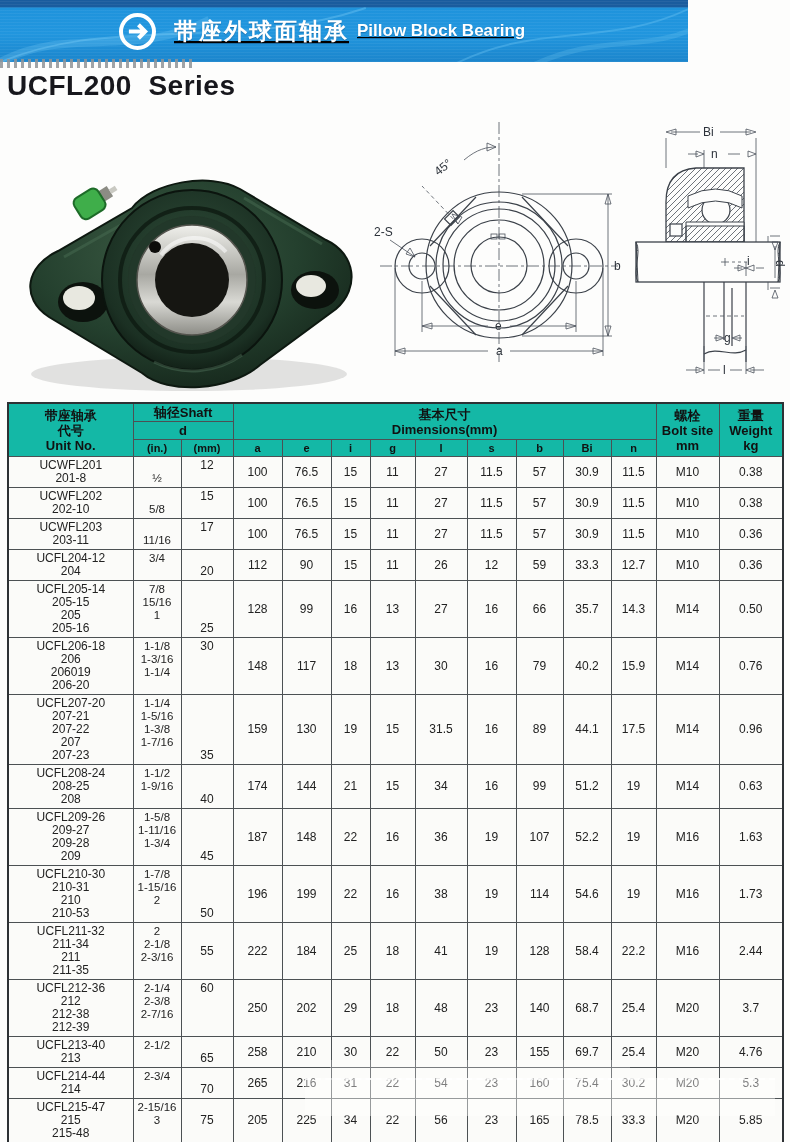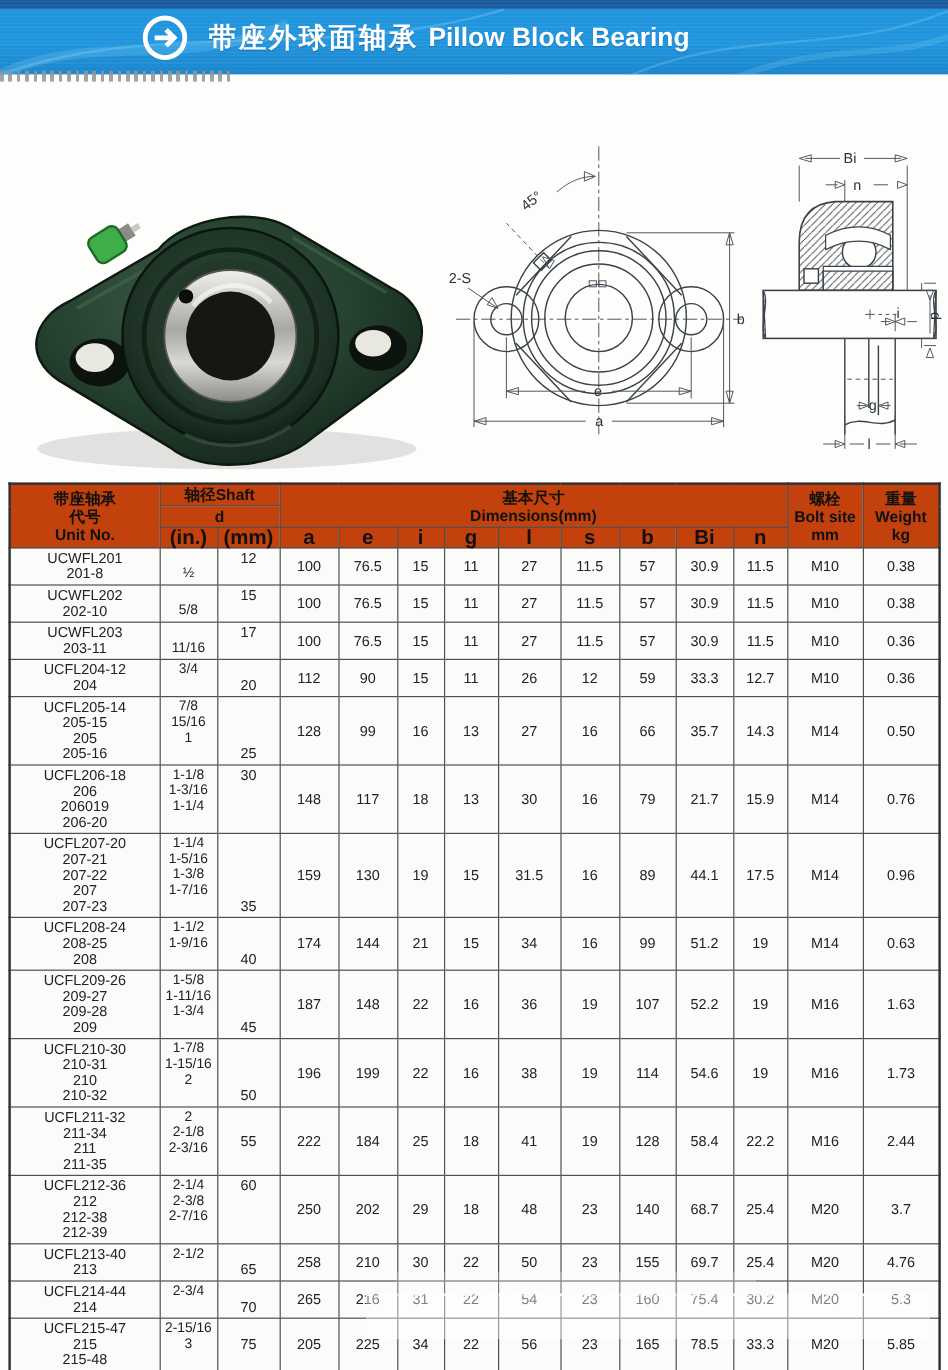--- a/index.html
+++ b/index.html
@@ -1,32 +1,32 @@
 <!DOCTYPE html>
 <html><head>
 <meta charset="utf-8">
 <style>
   * { margin:0; padding:0; box-sizing:border-box; }
   html,body { background:#e8e8e8; }
   body { font-family:"Liberation Sans", sans-serif; }
   .page { position:relative; width:790px; height:1142px; background:#fdfdfc; overflow:hidden; margin:0 auto; }
 
   
-  .banner { position:absolute; top:0; left:0; width:790px; height:62px;
+  .banner { position:absolute; top:0; left:0; width:688px; height:62px;
             background:linear-gradient(180deg,#1a5c9e 0%,#1a5c9e 11%,#1f93dc 13%,#2196de 55%,#1b85cc 100%);
-            display:flex; align-items:center; }
+            display:flex; align-items:center;text-decoration:underline; }
   .banner::before { content:""; position:absolute; inset:0;
             background:repeating-linear-gradient(0deg, rgba(255,255,255,0.05) 0 1px, transparent 1px 3px); }
   .banner-swirls { position:absolute; inset:0; width:100%; height:100%; }
   .banner-icon { position:relative; margin-left:119px; width:37px; height:37px; border:4px solid #fff;
             border-radius:50%; display:flex; align-items:center; justify-content:center; flex:0 0 auto; }
   .banner-icon svg { width:23px; height:23px; }
   .banner-title-zh { position:relative; color:#fff; font-size:23px; font-weight:bold; margin-left:18px;
             letter-spacing:2px; text-shadow:0 1px 1px rgba(0,40,80,.35); }
-  .banner-title-en { position:relative; color:#fff; font-size:22px; margin-left:8px; font-weight:bold;
+  .banner-title-en { position:relative; color:#fff; font-size:17px; margin-left:8px; font-weight:bold;
             text-shadow:0 1px 1px rgba(0,40,80,.3); }
   .perforation { position:absolute; top:59px; left:0; width:193px; height:9px;
             background:repeating-linear-gradient(90deg,#8f9498 0 3px, transparent 3px 7px);
             opacity:.85; }
   .series-title { position:absolute; top:70px; left:7px; font-size:28px; font-weight:bold;
             color:#17171c; white-space:pre; letter-spacing:.5px; }
 
   
   .figures { position:absolute; top:108px; left:0; width:790px; height:292px; }
   .fig-photo   { position:absolute; left:4px;  top:4px;  width:366px; height:288px; }
@@ -34,23 +34,23 @@
   .fig-section { position:absolute; left:628px; top:2px; width:160px; height:272px; }
   .draw { stroke:#3c424a; fill:none; stroke-width:1.2; }
   .thin { stroke:#4a505a; fill:none; stroke-width:.8; }
   .dimtext { font-size:12px; fill:#2c323a; font-family:"Liberation Sans",sans-serif; }
 
   
   table.spec { position:absolute; top:402px; left:7px; width:776px; border-collapse:collapse;
             table-layout:fixed; background:#fbfbf9; }
   table.spec th, table.spec td { border:1px solid #4c5154; }
   table.spec { border:2px solid #2d3134; }
-  thead th { background:#c2410c; font-size:13px; line-height:15px; color:#111;
+  thead th { background:#14b8a6; font-size:13px; line-height:15px; color:#111;
             white-space:pre-line; font-weight:bold; padding:1px 0; }
-  thead th.small { font-size:17px; line-height:14px; }
+  thead th.small { font-size:11px; line-height:14px; }
   tbody td { font-size:12px; line-height:13px; text-align:center; vertical-align:middle;
             color:#222; padding:2px 1px; }
   td.c-unit { white-space:pre-line; font-size:12px; }
   td.c-in   { white-space:pre-line; font-size:11.5px; }
   .va-t { vertical-align:top; } .va-m { vertical-align:middle; } .va-b { vertical-align:bottom; }
 
   .watermark { position:absolute; left:305px; top:1078px; width:470px; height:38px;
             background:rgba(255,255,255,.42); pointer-events:none;
             border-top:2px dashed rgba(255,255,255,.8); }
   .watermark2 { position:absolute; left:330px; top:1060px; width:300px; height:20px;
@@ -71,20 +71,21 @@
     <div class="banner-icon">
       <svg viewBox="0 0 24 24">
           <path d="M3 12 H19 M13 5 L20 12 L13 19" stroke="#ffffff" stroke-width="4.2" fill="none" stroke-linecap="butt"></path>
         </svg>
     </div>
     <span class="banner-title-zh">带座外球面轴承</span>
     <span class="banner-title-en">Pillow Block Bearing</span>
   </div>
   <div class="perforation"></div>
 
+  <h1 class="series-title">UCFL200  Series</h1>
 
   <div class="figures">
 
     <svg class="fig-photo" viewBox="0 0 366 288">
       <defs>
         <radialGradient id="gBody" cx="42%" cy="35%" r="75%">
           <stop offset="0%" stop-color="#3b5a43"></stop>
             <stop offset="55%" stop-color="#24402e"></stop>
             <stop offset="100%" stop-color="#132218"></stop>
         </radialGradient>
@@ -382,21 +383,21 @@
 1-3/16
 1-1/4</td>
           <td class="c-mm va-t">30</td>
           <td class="c-dim">148</td>
           <td class="c-dim">117</td>
           <td class="c-dim">18</td>
           <td class="c-dim">13</td>
           <td class="c-dim">30</td>
           <td class="c-dim">16</td>
           <td class="c-dim">79</td>
-          <td class="c-dim">21.7</td>
+          <td class="c-dim">40.2</td>
           <td class="c-dim">15.9</td>
           <td class="c-bolt">M14</td>
           <td class="c-weight">0.76</td>
         </tr>
         <tr>
           <td class="c-unit">UCFL207-20
 207-21
 207-22
 207
 207-23</td>
@@ -454,21 +455,21 @@
           <td class="c-dim">107</td>
           <td class="c-dim">52.2</td>
           <td class="c-dim">19</td>
           <td class="c-bolt">M16</td>
           <td class="c-weight">1.63</td>
         </tr>
         <tr>
           <td class="c-unit">UCFL210-30
 210-31
 210
-210-32</td>
+210-53</td>
           <td class="c-in va-t">1-7/8
 1-15/16
 2</td>
           <td class="c-mm va-b">50</td>
           <td class="c-dim">196</td>
           <td class="c-dim">199</td>
           <td class="c-dim">22</td>
           <td class="c-dim">16</td>
           <td class="c-dim">38</td>
           <td class="c-dim">19</td>

